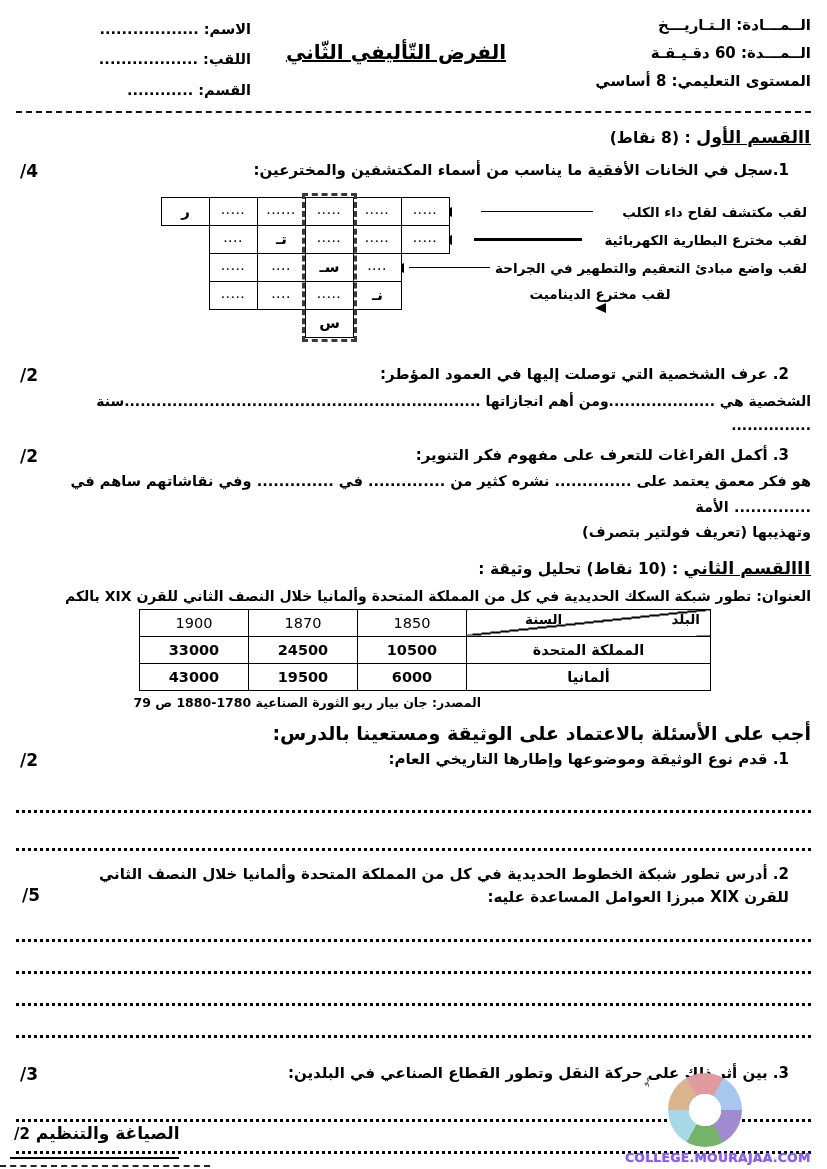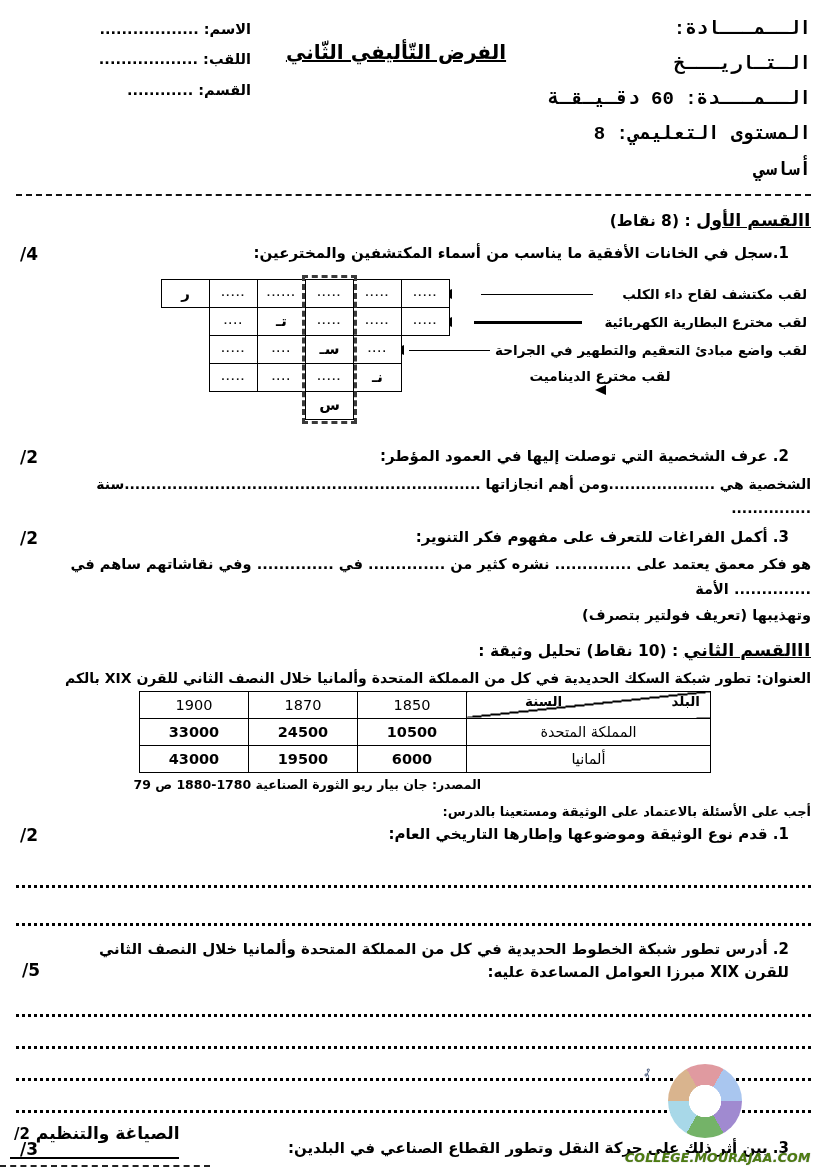--- a/index.html
+++ b/index.html
@@ -4,21 +4,21 @@
 <style>
   html,body{margin:0;padding:0;background:#fff;}
   body{
     width:827px;height:1169px;position:relative;overflow:hidden;
     font-family:"DejaVu Sans",sans-serif;color:#000;direction:rtl;
   }
   .page{padding:12px 16px 0 16px;}
 
   
   .hdr{display:flex;align-items:flex-start;}
-  .hdr-right{width:270px;font-weight:bold;font-size:19px;line-height:1.85;font-family:Liberation Mono, monospace;}
+  .hdr-right{width:270px;font-weight:bold;font-size:15px;line-height:1.85;}
   .hdr-center{flex:1;text-align:center;padding-top:28px;}
   .exam-title{font-weight:bold;font-size:20px;text-decoration:underline;}
   .hdr-left{width:235px;font-weight:bold;font-size:14.5px;line-height:2.1;padding-top:2px;}
   .hdr-left .fld{white-space:nowrap;}
   .sep{border-top:2.5px dashed #111;margin-top:6px;}
 
   
   .sect{margin-top:14px;font-size:15.5px;font-weight:bold;}
   .sect .sect-underline{text-decoration:underline;font-size:17.5px;letter-spacing:.5px;}
   .qrow{display:flex;justify-content:space-between;align-items:flex-start;
@@ -45,51 +45,51 @@
   .cwlabel .tri{width:0;height:0;border-top:5px solid transparent;
                 border-bottom:5px solid transparent;border-right:11px solid #000;}
 
   
   .doc-heading{margin-top:10px;font-weight:bold;font-size:14px;}
   table.dtable{border-collapse:collapse;margin:5px 100px 0 0;direction:rtl;}
   .dtable th,.dtable td{border:1.6px solid #000;text-align:center;
         font-size:14.5px;height:24px;padding:1px 4px;font-family:"DejaVu Sans",sans-serif;}
   .dtable .year-h{width:100px;font-weight:normal;}
   .dtable td{font-weight:bold;}
-  .dtable .country{font-weight:normal;width:235px;}
+  .dtable .country{font-weight:bold;width:235px;}
   .corner{position:relative;width:235px;
     background-image:linear-gradient(to top left,
       transparent calc(50% - 1px), #000 calc(50% - 1px) calc(50% + 1px),
       transparent calc(50% + 1px));}
   .corner .c-year{position:absolute;top:1px;left:58px;font-weight:bold;font-size:13.5px;}
   .corner .c-country{position:absolute;top:1px;right:10px;font-weight:bold;font-size:13.5px;margin-left:11px;}
   .source{font-weight:bold;font-size:12.5px;margin:4px 330px 0 0;}
-  .instr{margin-top:12px;font-weight:bold;font-size:13px;}
+  .instr{margin-top:12px;font-weight:bold;font-size:19px;}
 
   
   .dlines{margin-top:2px;}
   .dline{border-bottom:3px dotted #000;height:29px;}
   .dl-tall .dline{height:35px;}
   .q-withscore{position:relative;padding-left:46px;}
   .q-withscore .score{position:absolute;left:2px;bottom:0;}
 
   
   .footer-left{position:absolute;left:10px;bottom:10px;font-weight:bold;font-size:17px;
                border-bottom:2px solid #000;padding-bottom:14px;}
   .footer-dash{position:absolute;left:0;bottom:2px;width:210px;border-top:2px dashed #222;}
   .logo{position:absolute;right:42px;bottom:4px;width:160px;text-align:center;z-index:5;}
   .ring{width:74px;height:74px;margin:0 auto;border-radius:50%;
     background:
       radial-gradient(circle at center, #ffffff 0 16px, transparent 16.5px),
       conic-gradient(from -30deg,
         #e09aa0 0deg 60deg, #a9c6ef 60deg 120deg, #a08ad0 120deg 180deg,
         #74b368 180deg 240deg, #a8d8e8 240deg 300deg, #d9b48e 300deg 360deg);}
   .arc-svg{display:block;margin:0 auto -14px auto;}
-  .site{margin-top:12px;color:#4d7c0f;font-weight:bold;font-size:12.5px;
-        letter-spacing:.2px;direction:ltr;text-shadow:0 0 1px #22224488;font-style:italic;}
+  .site{margin-top:3px;color:#8b5cf6;font-weight:bold;font-size:12.5px;
+        letter-spacing:.2px;direction:ltr;text-shadow:0 0 1px #22224488;}
 </style>
 </head>
 <body>
 
 <div class="page">
 
   <div class="hdr">
     <div class="hdr-right">
       <div>الــمـــادة: الـتـاريـــخ</div>
       <div>الــمـــدة: 60 دقـيـقـة</div>

